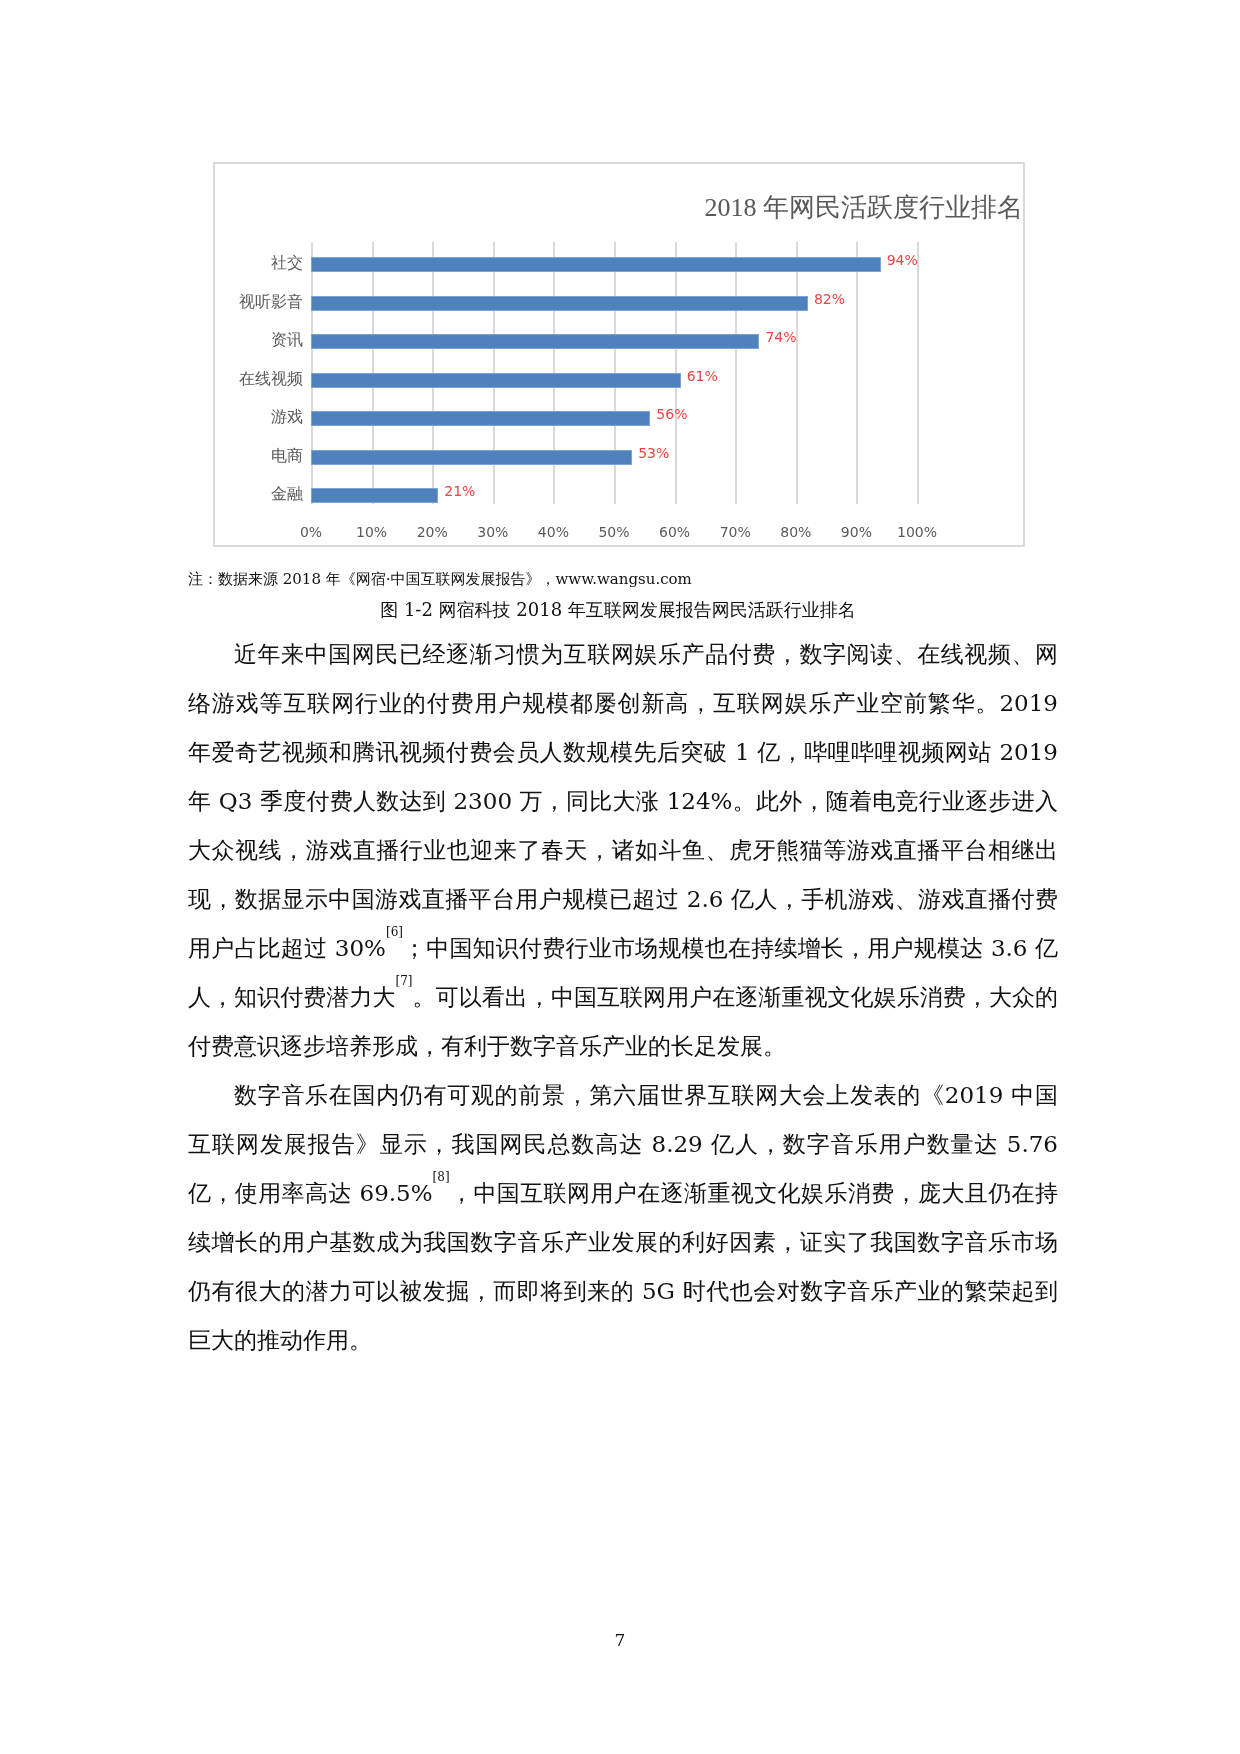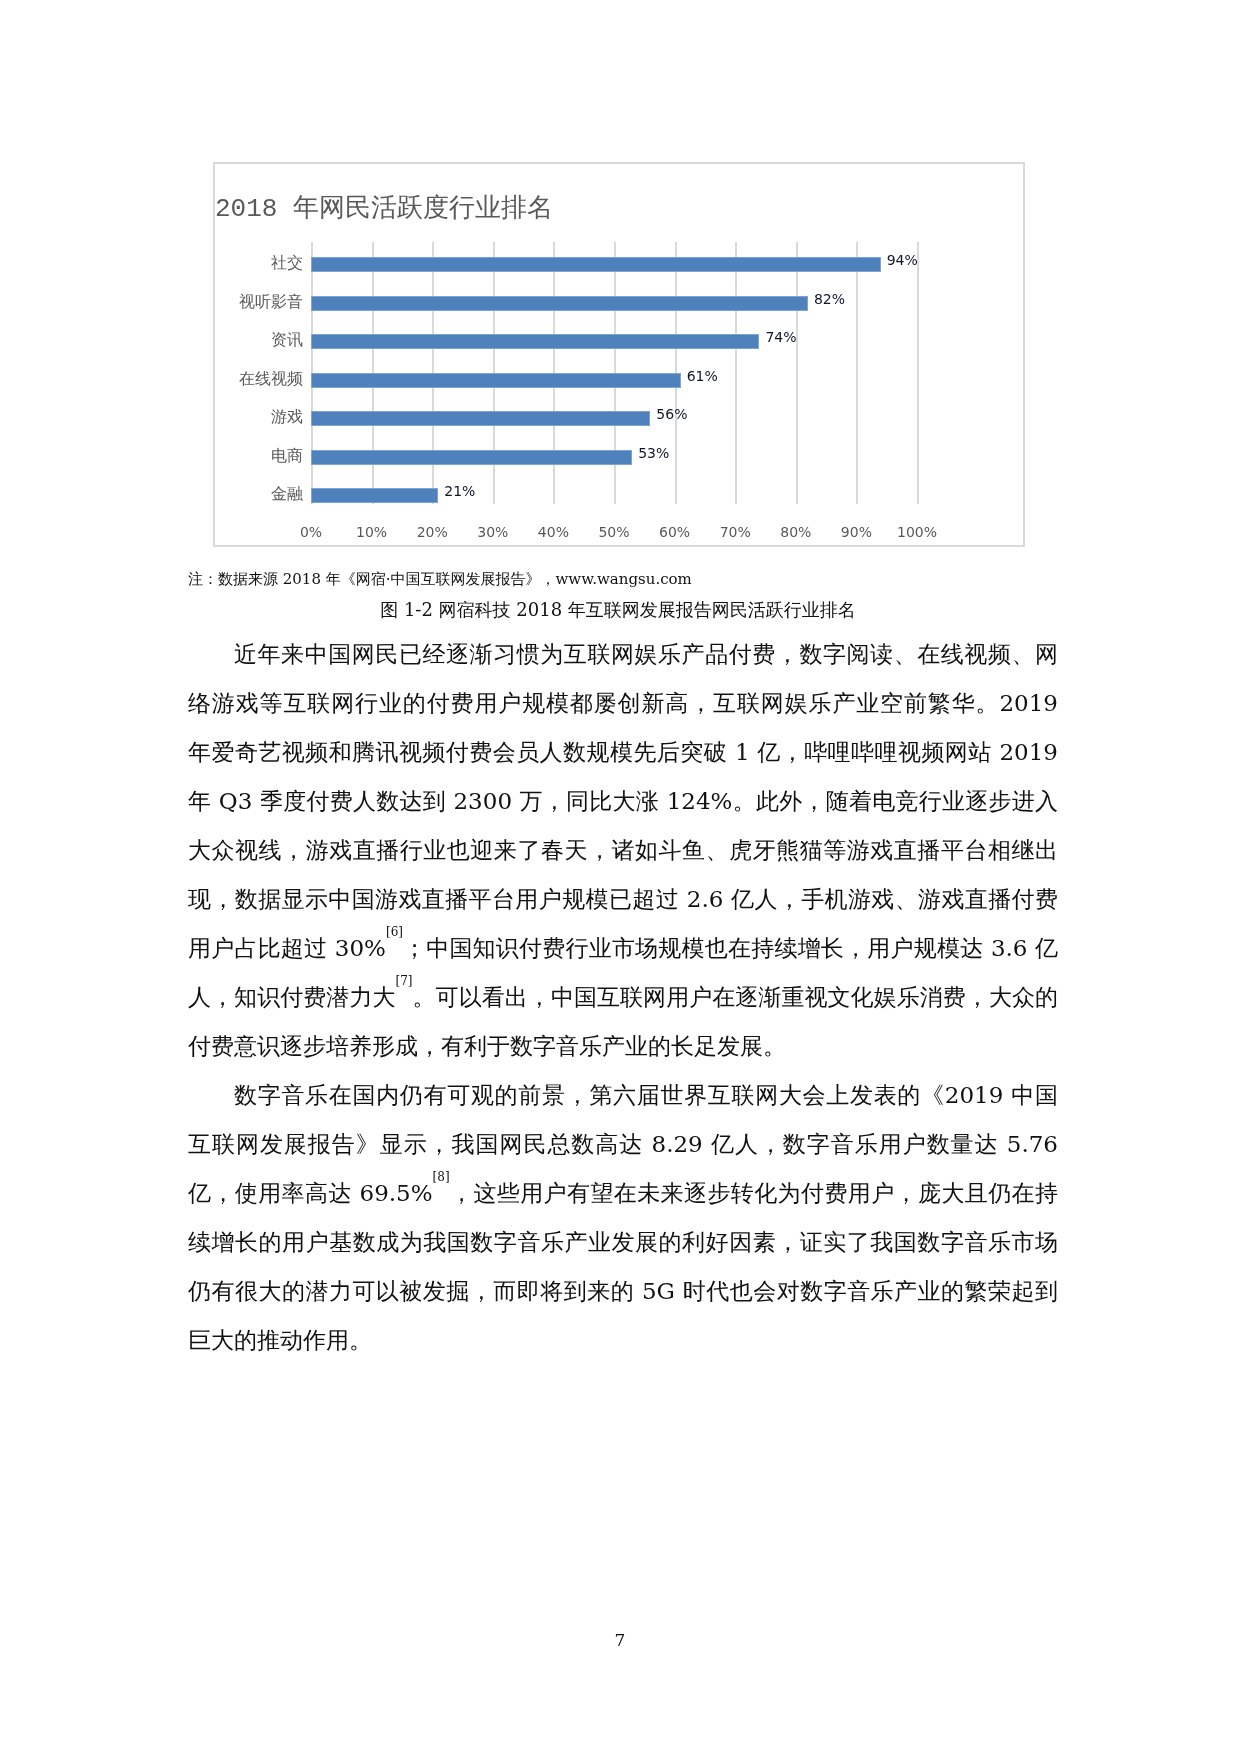--- a/index.html
+++ b/index.html
@@ -1,28 +1,28 @@
 <!DOCTYPE html>
 <html><head>
 <meta charset="utf-8">
 <style>
   html, body { margin:0; padding:0; background:#ffffff; }
   body { width:1240px; height:1754px; position:relative; overflow:hidden;
          font-family:"DejaVu Serif","Liberation Serif",serif; color:#111; }
   .chart-box { position:absolute; left:213px; top:162px; width:812px; height:385px;
                border:2px solid #d9d9d9; box-sizing:border-box; background:#fff; }
-  .chart-title { position:absolute; left:0; right:0; top:26px; text-align:left;
-                 font-family:Liberation Mono, monospace; font-size:26px; color:#595959; }
+  .chart-title { position:absolute; left:0; right:0; top:26px; text-align:right;
+                 font-family:Liberation Serif, serif; font-size:26px; color:#595959; }
   .plot { position:absolute; left:96px; top:78px; width:606px; height:262px; }
   .grid { position:absolute; top:0; bottom:0; width:2px; background:#d9d9d9; }
   .row { position:absolute; left:0; right:0; height:39px; }
   .cat { position:absolute; right:calc(100% + 8px); top:7px; white-space:nowrap;
          font-family:"DejaVu Sans","Liberation Sans",sans-serif; font-size:16px; color:#595959; }
   .bar { position:absolute; left:0; top:11px; height:15px; background:#4f81bd; border:1px solid #7da4d6; box-sizing:border-box; }
-  .val { position:absolute; top:6px; font-family:"DejaVu Sans","Liberation Sans",sans-serif; font-size:14px; color:#0f172a; }
+  .val { position:absolute; top:6px; font-family:"DejaVu Sans","Liberation Sans",sans-serif; font-size:14px; color:#ef4444; }
   .tick { position:absolute; top:282px; transform:translateX(-50%); white-space:nowrap;
           font-family:"DejaVu Sans","Liberation Sans",sans-serif; font-size:14px; color:#595959; }
   .note { position:absolute; left:188px; top:570px; font-size:15px; }
   .caption { position:absolute; left:0; right:4px; top:598px; text-align:center; font-size:18px; }
   .body-text { position:absolute; left:188px; width:870px; top:630px; font-size:23px; line-height:49px; }
   .body-text p { margin:0; text-indent:2em; text-align:justify; }
   .body-text sup { font-size:12px; vertical-align:top; line-height:1; position:relative; top:2px; }
   .page-num { position:absolute; left:0; right:0; top:1630px; text-align:center; font-size:17px; }
 </style>
 </head>
@@ -93,16 +93,16 @@
     <div class="tick" style="left:90%">90%</div>
     <div class="tick" style="left:100%">100%</div>
   </div>
 </div>
 
 <div class="note">注：数据来源 2018 年《网宿·中国互联网发展报告》，www.wangsu.com</div>
 <div class="caption">图 1-2 网宿科技 2018 年互联网发展报告网民活跃行业排名</div>
 
 <div class="body-text">
   <p><span>近年来中国网民已经逐渐习惯为互联网娱乐产品付费，数字阅读、在线视频、网络游戏等互联网行业的付费用户规模都屡创新高，互联网娱乐产业空前繁华。2019 年爱奇艺视频和腾讯视频付费会员人数规模先后突破 1 亿，哔哩哔哩视频网站 2019 年 Q3 季度付费人数达到 2300 万，同比大涨 124%。此外，随着电竞行业逐步进入大众视线，游戏直播行业也迎来了春天，诸如斗鱼、虎牙熊猫等游戏直播平台相继出现，数据显示中国游戏直播平台用户规模已超过 2.6 亿人，手机游戏、游戏直播付费用户占比超过 30%</span><sup>[6]</sup><span>；中国知识付费行业市场规模也在持续增长，用户规模达 3.6 亿人，知识付费潜力大</span><sup>[7]</sup><span>。可以看出，中国互联网用户在逐渐重视文化娱乐消费，大众的付费意识逐步培养形成，有利于数字音乐产业的长足发展。</span></p>
-  <p><span>数字音乐在国内仍有可观的前景，第六届世界互联网大会上发表的《2019 中国互联网发展报告》显示，我国网民总数高达 8.29 亿人，数字音乐用户数量达 5.76 亿，使用率高达 69.5%</span><sup>[8]</sup><span>，这些用户有望在未来逐步转化为付费用户，庞大且仍在持续增长的用户基数成为我国数字音乐产业发展的利好因素，证实了我国数字音乐市场仍有很大的潜力可以被发掘，而即将到来的 5G 时代也会对数字音乐产业的繁荣起到巨大的推动作用。</span></p>
+  <p><span>数字音乐在国内仍有可观的前景，第六届世界互联网大会上发表的《2019 中国互联网发展报告》显示，我国网民总数高达 8.29 亿人，数字音乐用户数量达 5.76 亿，使用率高达 69.5%</span><sup>[8]</sup><span>，中国互联网用户在逐渐重视文化娱乐消费，庞大且仍在持续增长的用户基数成为我国数字音乐产业发展的利好因素，证实了我国数字音乐市场仍有很大的潜力可以被发掘，而即将到来的 5G 时代也会对数字音乐产业的繁荣起到巨大的推动作用。</span></p>
 </div>
 
 <div class="page-num">7</div>
 
 </body></html>

